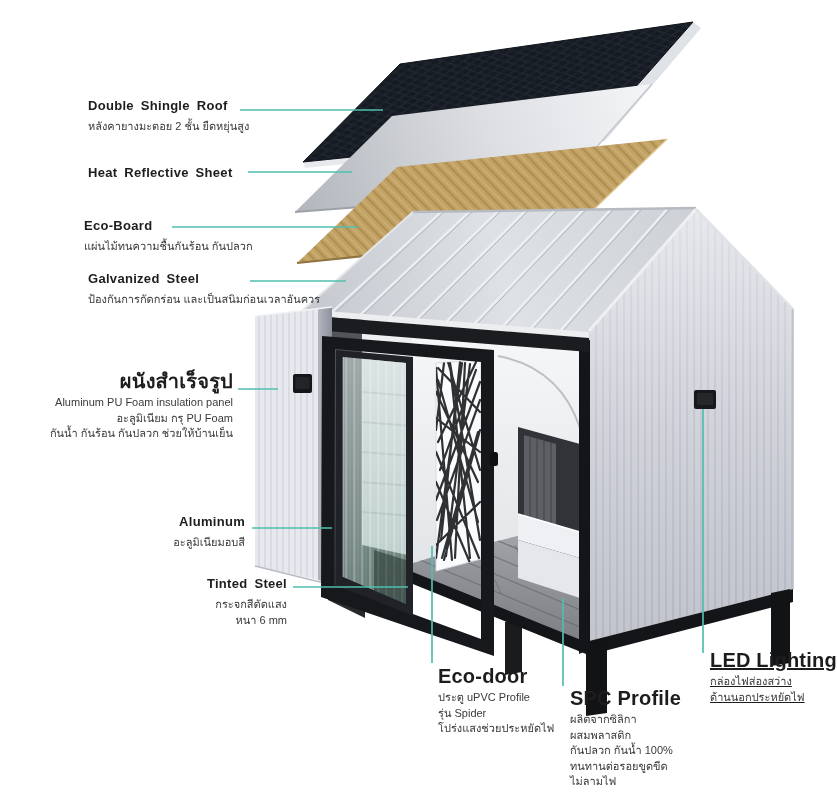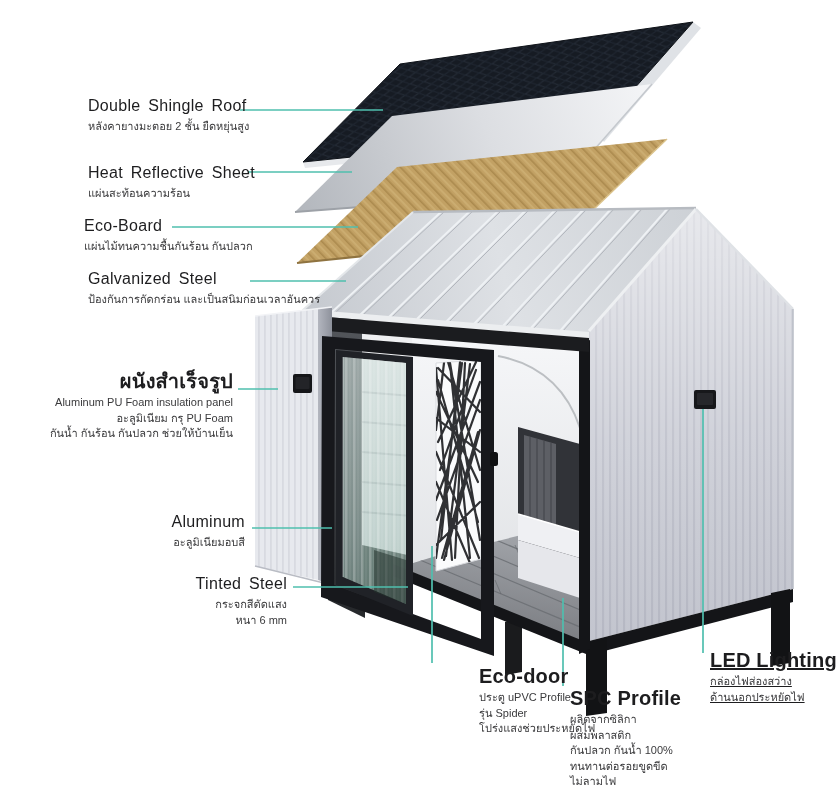--- a/index.html
+++ b/index.html
@@ -1,20 +1,20 @@
 <!DOCTYPE html>
 <html><head>
 <meta charset="utf-8">
 <style>
   html,body{margin:0;padding:0;background:#ffffff;}
   .stage{position:relative;width:837px;height:800px;background:#ffffff;overflow:hidden;
          font-family:"Liberation Sans",sans-serif;}
   .stage svg{position:absolute;left:0;top:0;}
   .lbl{position:absolute;color:#1d1d1f;}
-  .lbl .t{font-weight:normal;font-size:16px;line-height:20px;letter-spacing:.3px;word-spacing:3px;white-space:nowrap;}
+  .lbl .t{font-weight:bold;font-size:13px;line-height:20px;letter-spacing:.3px;word-spacing:3px;white-space:nowrap;}
   .lbl .t2{font-weight:bold;font-size:20px;line-height:21px;letter-spacing:.2px;white-space:nowrap;}
   .lbl .s{font-size:11px;line-height:15.5px;color:#3a3a3c;white-space:nowrap;margin-top:3px;}
   .lbl .s + .s{margin-top:0;}
   .ra{text-align:right;}
 </style>
 </head>
 <body>
 
 <div class="stage">
 
@@ -208,21 +208,20 @@
   </g>
 </svg>
 
   <div class="lbl" style="left:88px;top:96px;">
     <div class="t">Double Shingle Roof</div>
     <div class="s">หลังคายางมะตอย 2 ชั้น ยืดหยุ่นสูง</div>
   </div>
 
   <div class="lbl" style="left:88px;top:163px;">
     <div class="t">Heat Reflective Sheet</div>
-    <div class="s">แผ่นสะท้อนความร้อน</div>
   </div>
 
   <div class="lbl" style="left:84px;top:216px;">
     <div class="t">Eco-Board</div>
     <div class="s">แผ่นไม้ทนความชื้นกันร้อน กันปลวก</div>
   </div>
 
   <div class="lbl" style="left:88px;top:269px;">
     <div class="t">Galvanized Steel</div>
     <div class="s">ป้องกันการกัดกร่อน และเป็นสนิมก่อนเวลาอันควร</div>
@@ -239,21 +238,21 @@
     <div class="s">อะลูมิเนียม กรุ PU Foam</div>
     <div class="s">กันน้ำ กันร้อน กันปลวก ช่วยให้บ้านเย็น</div>
   </div>
 
   <div class="lbl ra" style="left:137px;top:574px;width:150px;">
     <div class="t">Tinted Steel</div>
     <div class="s">กระจกสีตัดแสง</div>
     <div class="s">หนา 6 mm</div>
   </div>
 
-  <div class="lbl" style="left:438px;top:666px;margin-left:41px;">
+  <div class="lbl" style="left:438px;top:666px;">
     <div class="t2">Eco-door</div>
     <div class="s">ประตู uPVC Profile</div>
     <div class="s">รุ่น Spider</div>
     <div class="s">โปร่งแสงช่วยประหยัดไฟ</div>
   </div>
 
   <div class="lbl" style="left:570px;top:688px;">
     <div class="t2">SPC Profile</div>
     <div class="s">ผลิตจากซิลิกา</div>
     <div class="s">ผสมพลาสติก</div>

